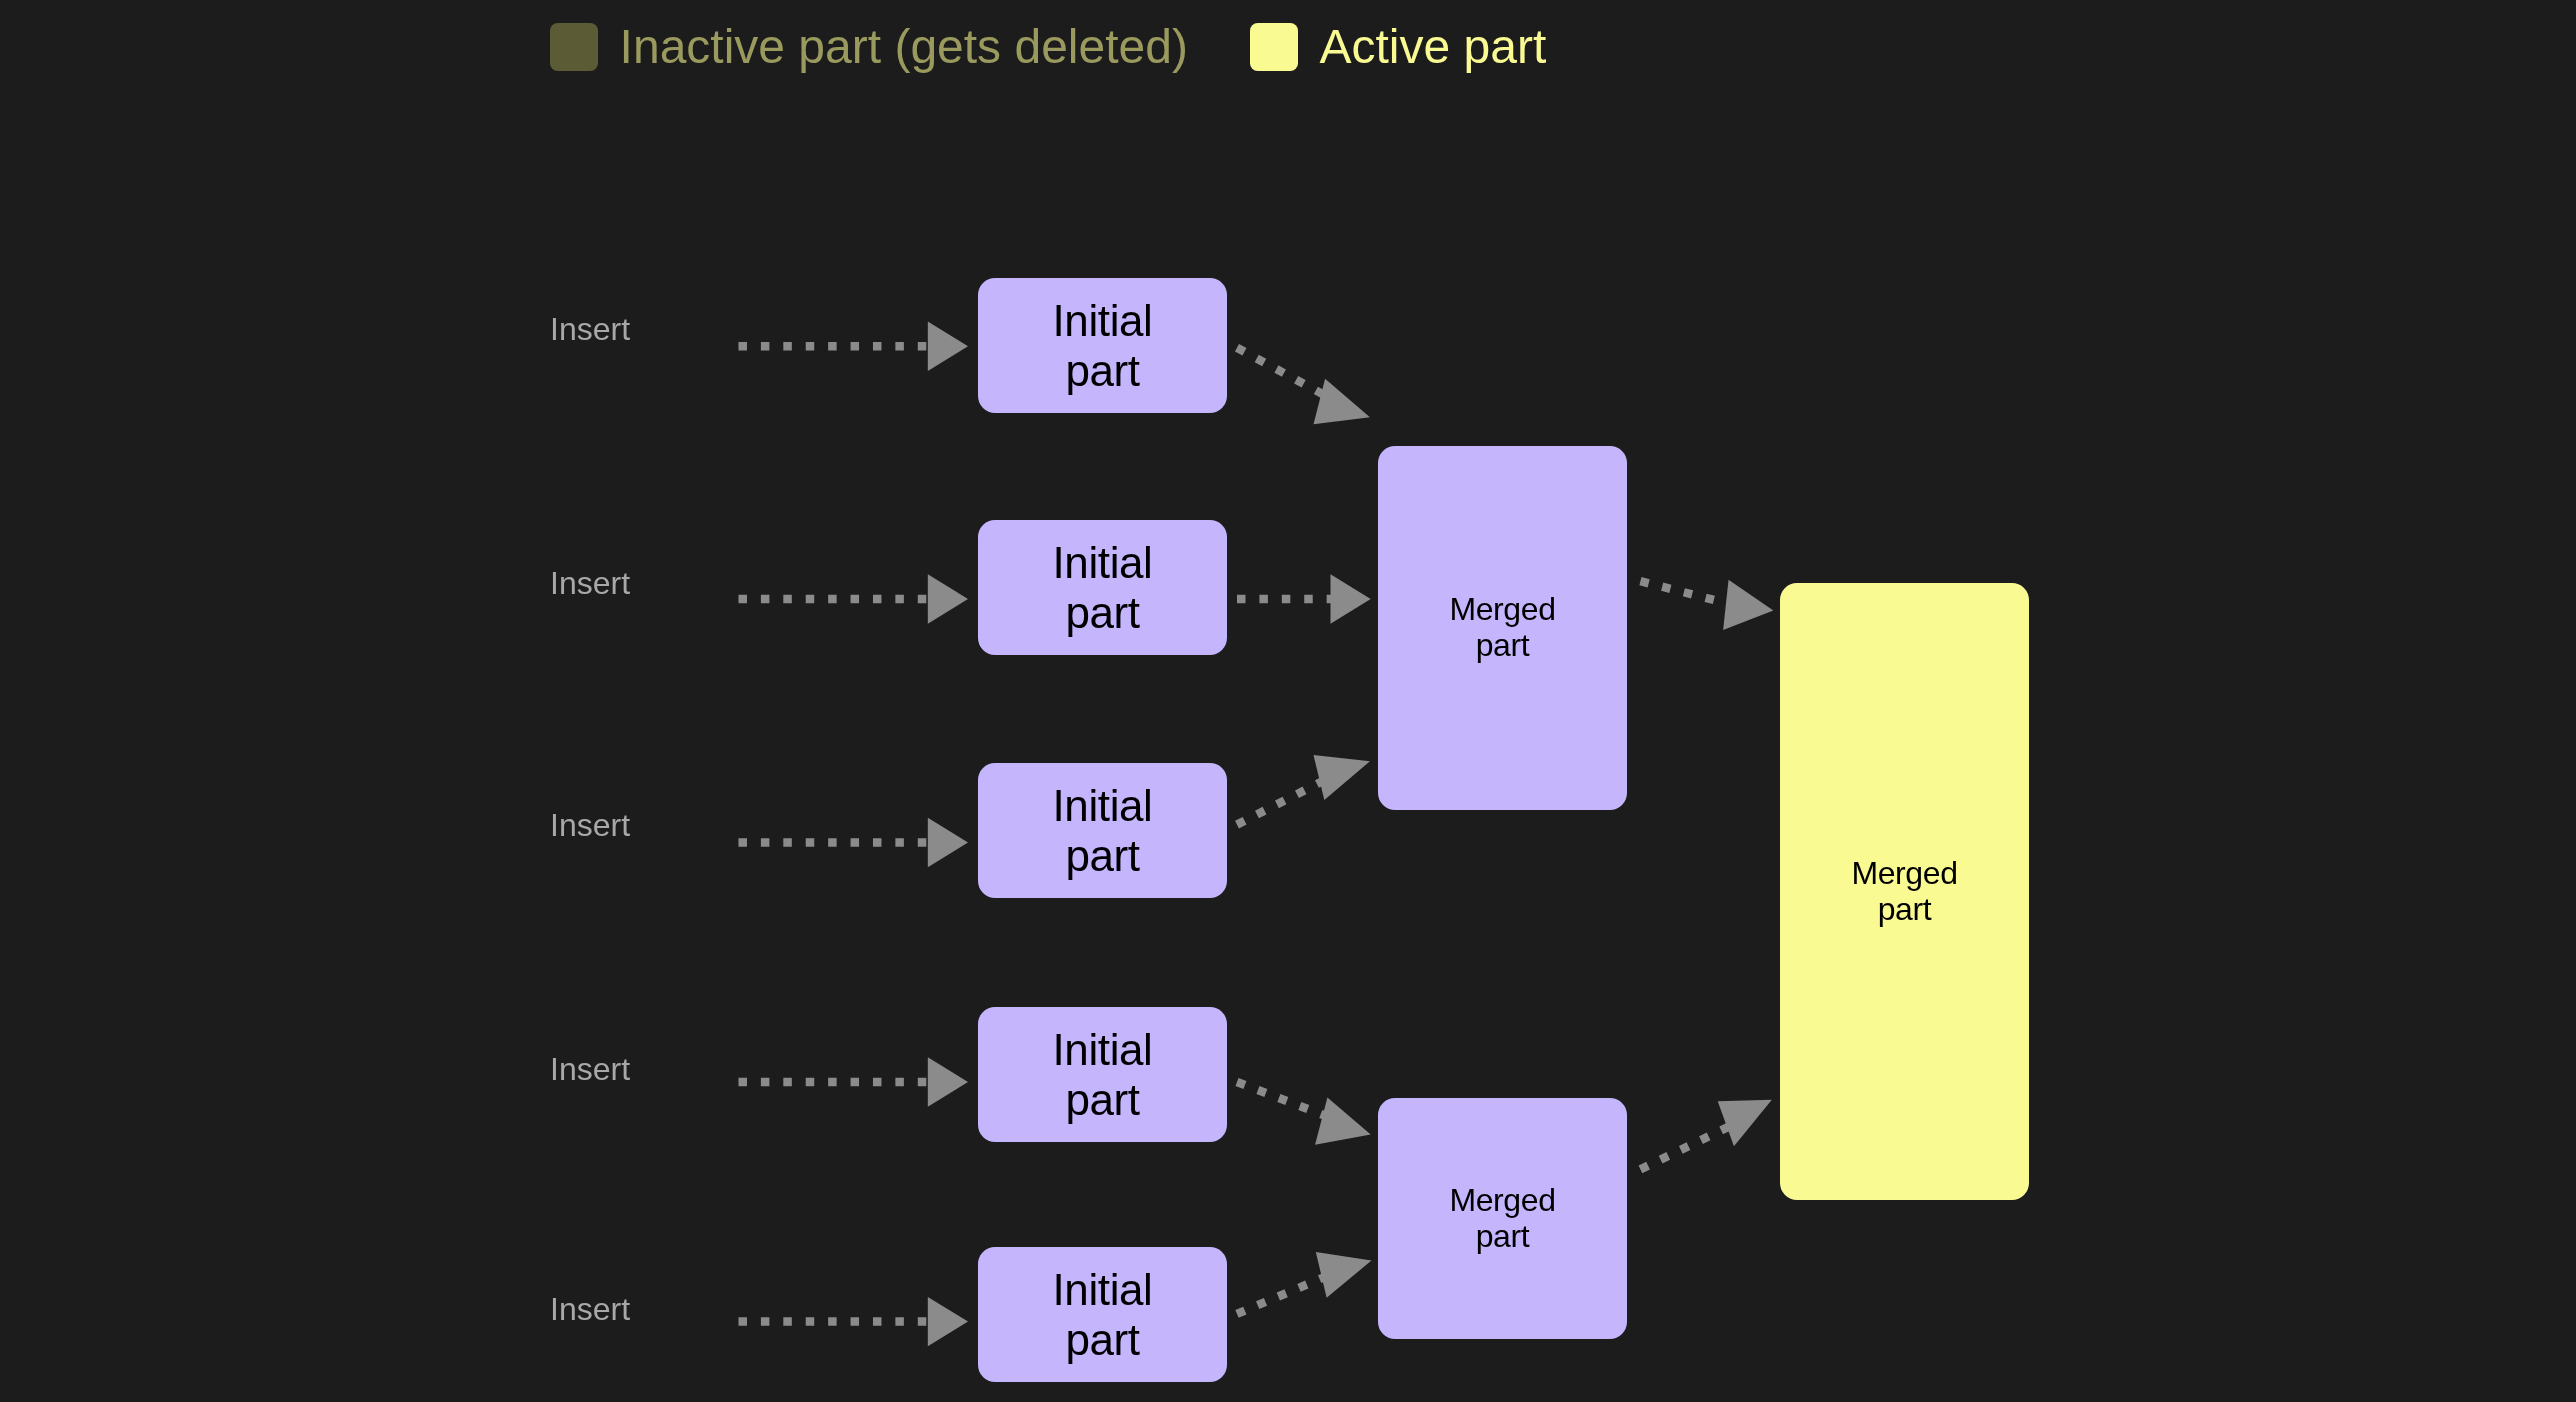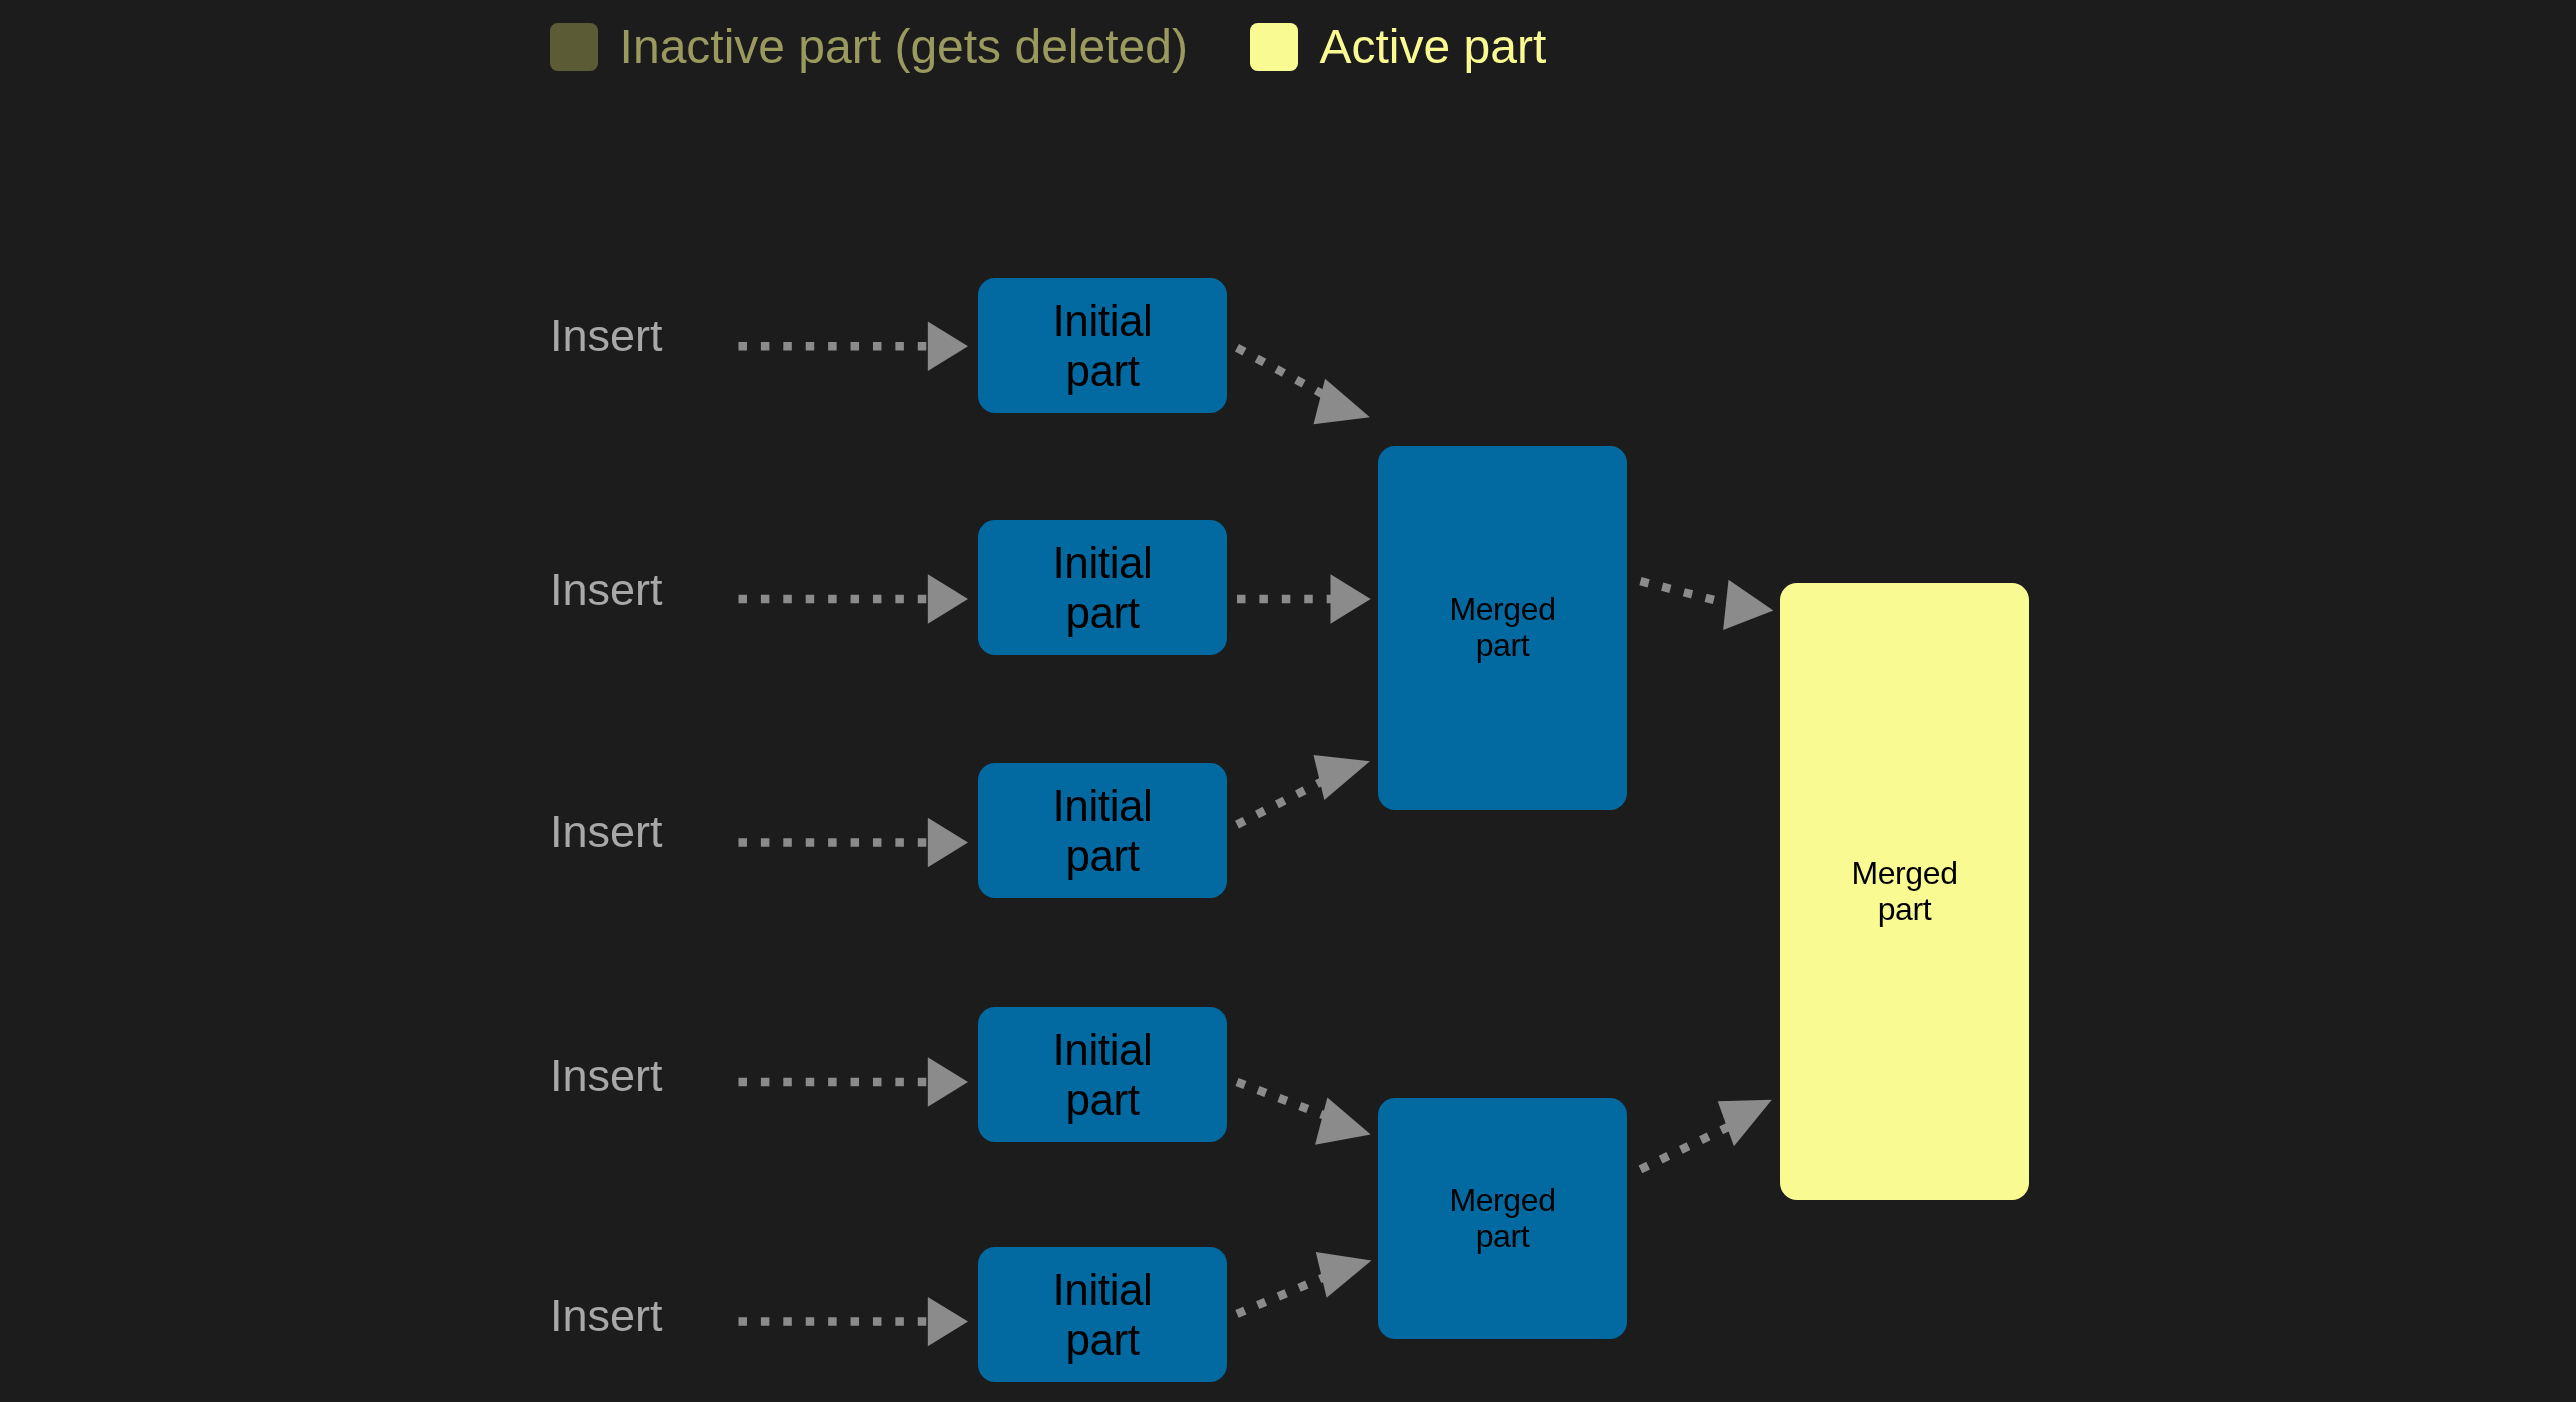--- a/index.html
+++ b/index.html
@@ -59,29 +59,29 @@
     align-items: center;
     justify-content: center;
     text-align: center;
     border-radius: 17px;
     color: #000000;
     font-size: 44px;
     line-height: 1.12;
     letter-spacing: -0.4px;
     white-space: pre-line;
   }
-  .node.inactive { background: #0369a1; }
+  .node.inactive { background: #c4b5fd; }
   .node.active   { background: #fafa93; }
   .node.big      { font-size: 32px; margin-top: 39px; }
 
   
   .insert-label {
     position: absolute;
     color: #a8a8a8;
-    font-size: 45px;
+    font-size: 32px;
     line-height: 1;
     white-space: nowrap;
   }
 
   
   #arrows {
     position: absolute;
     left: 0;
     top: 0;
     width: 2576px;

